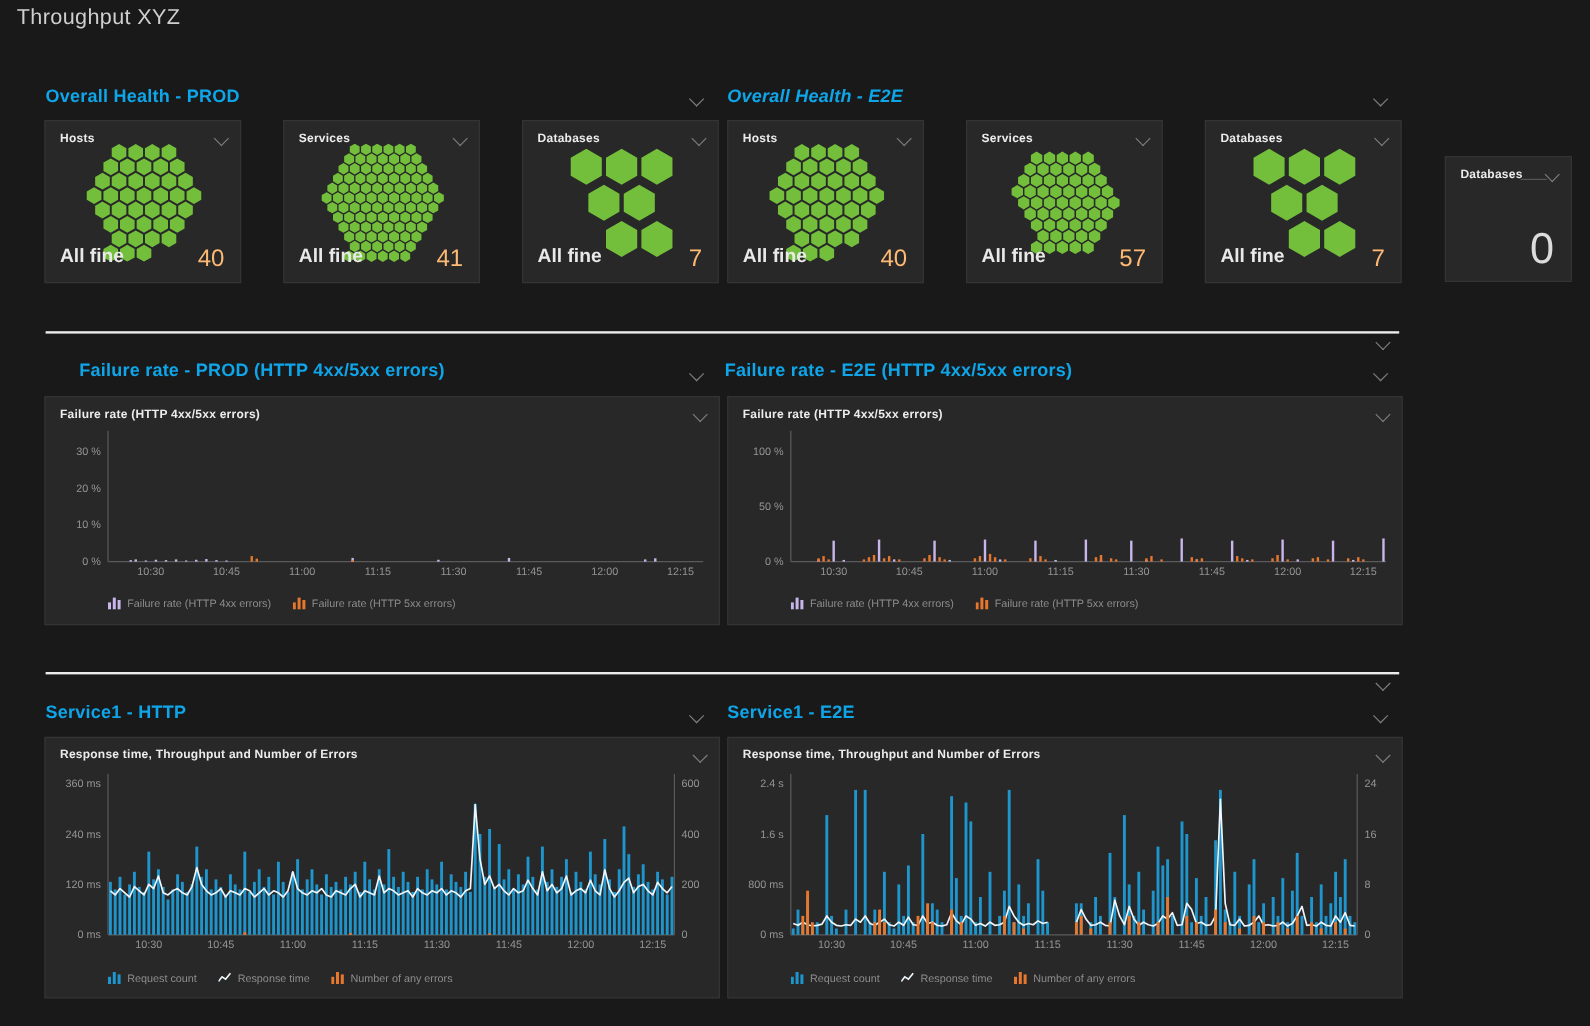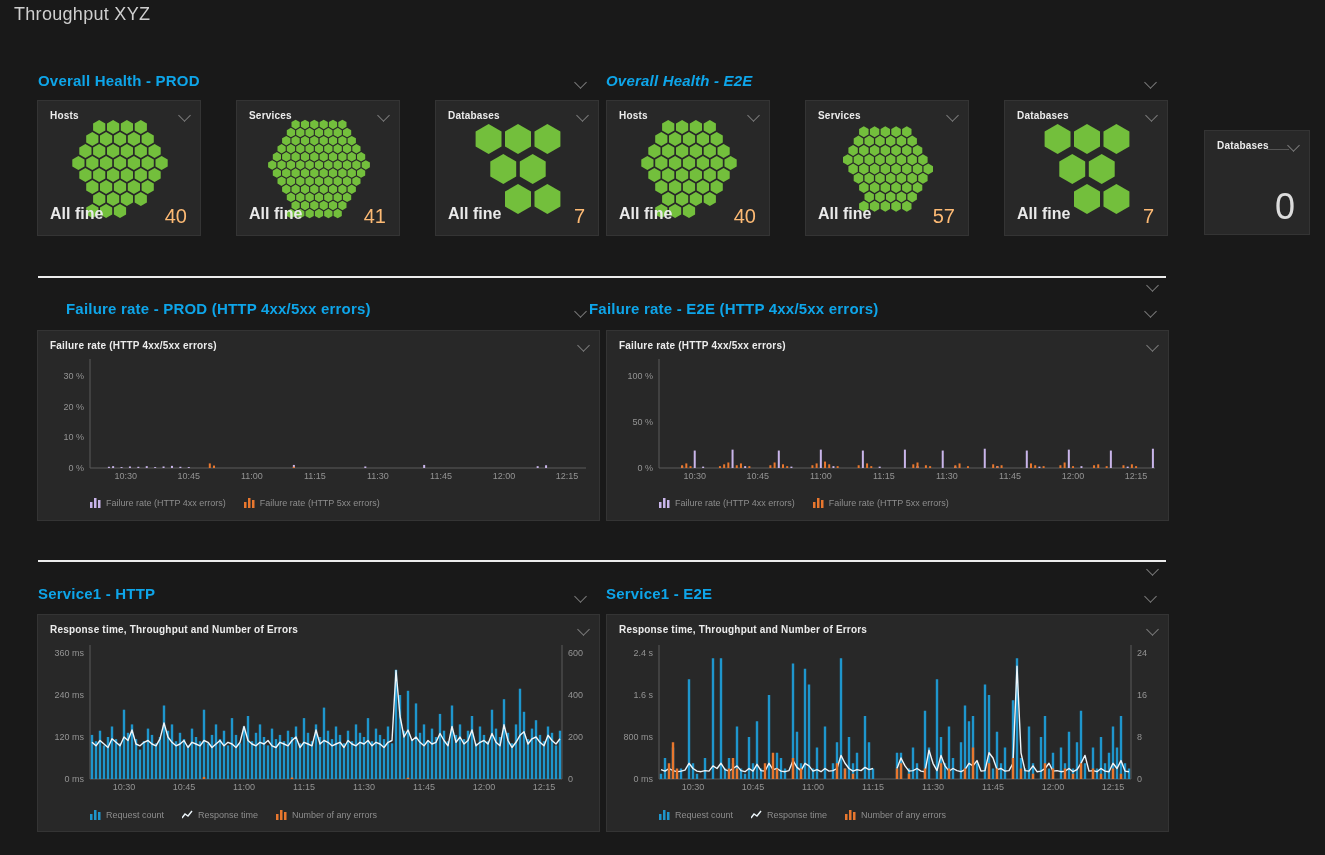--- a/index.html
+++ b/index.html
@@ -350,21 +350,21 @@
   <div class="filter-dash"></div>
   <span class="chev tile-chev"></span>
   <div class="problems-count">0</div>
 </div>
 
 <div class="divider" style="top:276px;"></div>
 <span class="chev div-chev" style="top:281px;"></span>
 
 <div class="abs section-title" style="left:38px;top:300px;margin-left:28px;">Failure rate - PROD (HTTP 4xx/5xx errors)</div>
 <span class="abs chev" style="left:576px;top:307px;"></span>
-<div class="abs section-title" style="left:589px;top:300px;">Failure rate - E2E (HTTP 4xx/5xx errors)</div>
+<div class="abs section-title" style="left:604px;top:300px;">Failure rate - E2E (HTTP 4xx/5xx errors)</div>
 <span class="abs chev" style="left:1146px;top:307px;"></span>
 
 <div class="tile" style="left:37px;top:330px;width:563px;height:191px;">
   <svg class="chart-svg" width="563" height="191">
       <line x1="52" y1="28" x2="52" y2="137" stroke="#5a5a5a" stroke-width="1"></line>
       <line x1="52" y1="137" x2="548" y2="137" stroke="#5a5a5a" stroke-width="1"></line>
       <text x="46" y="140" text-anchor="end" fill="#949494" font-size="9px">0 %</text>
       <text x="46" y="109.39393939393939" text-anchor="end" fill="#949494" font-size="9px">10 %</text>
       <text x="46" y="78.78787878787878" text-anchor="end" fill="#949494" font-size="9px">20 %</text>
       <text x="46" y="48.18181818181819" text-anchor="end" fill="#949494" font-size="9px">30 %</text>

